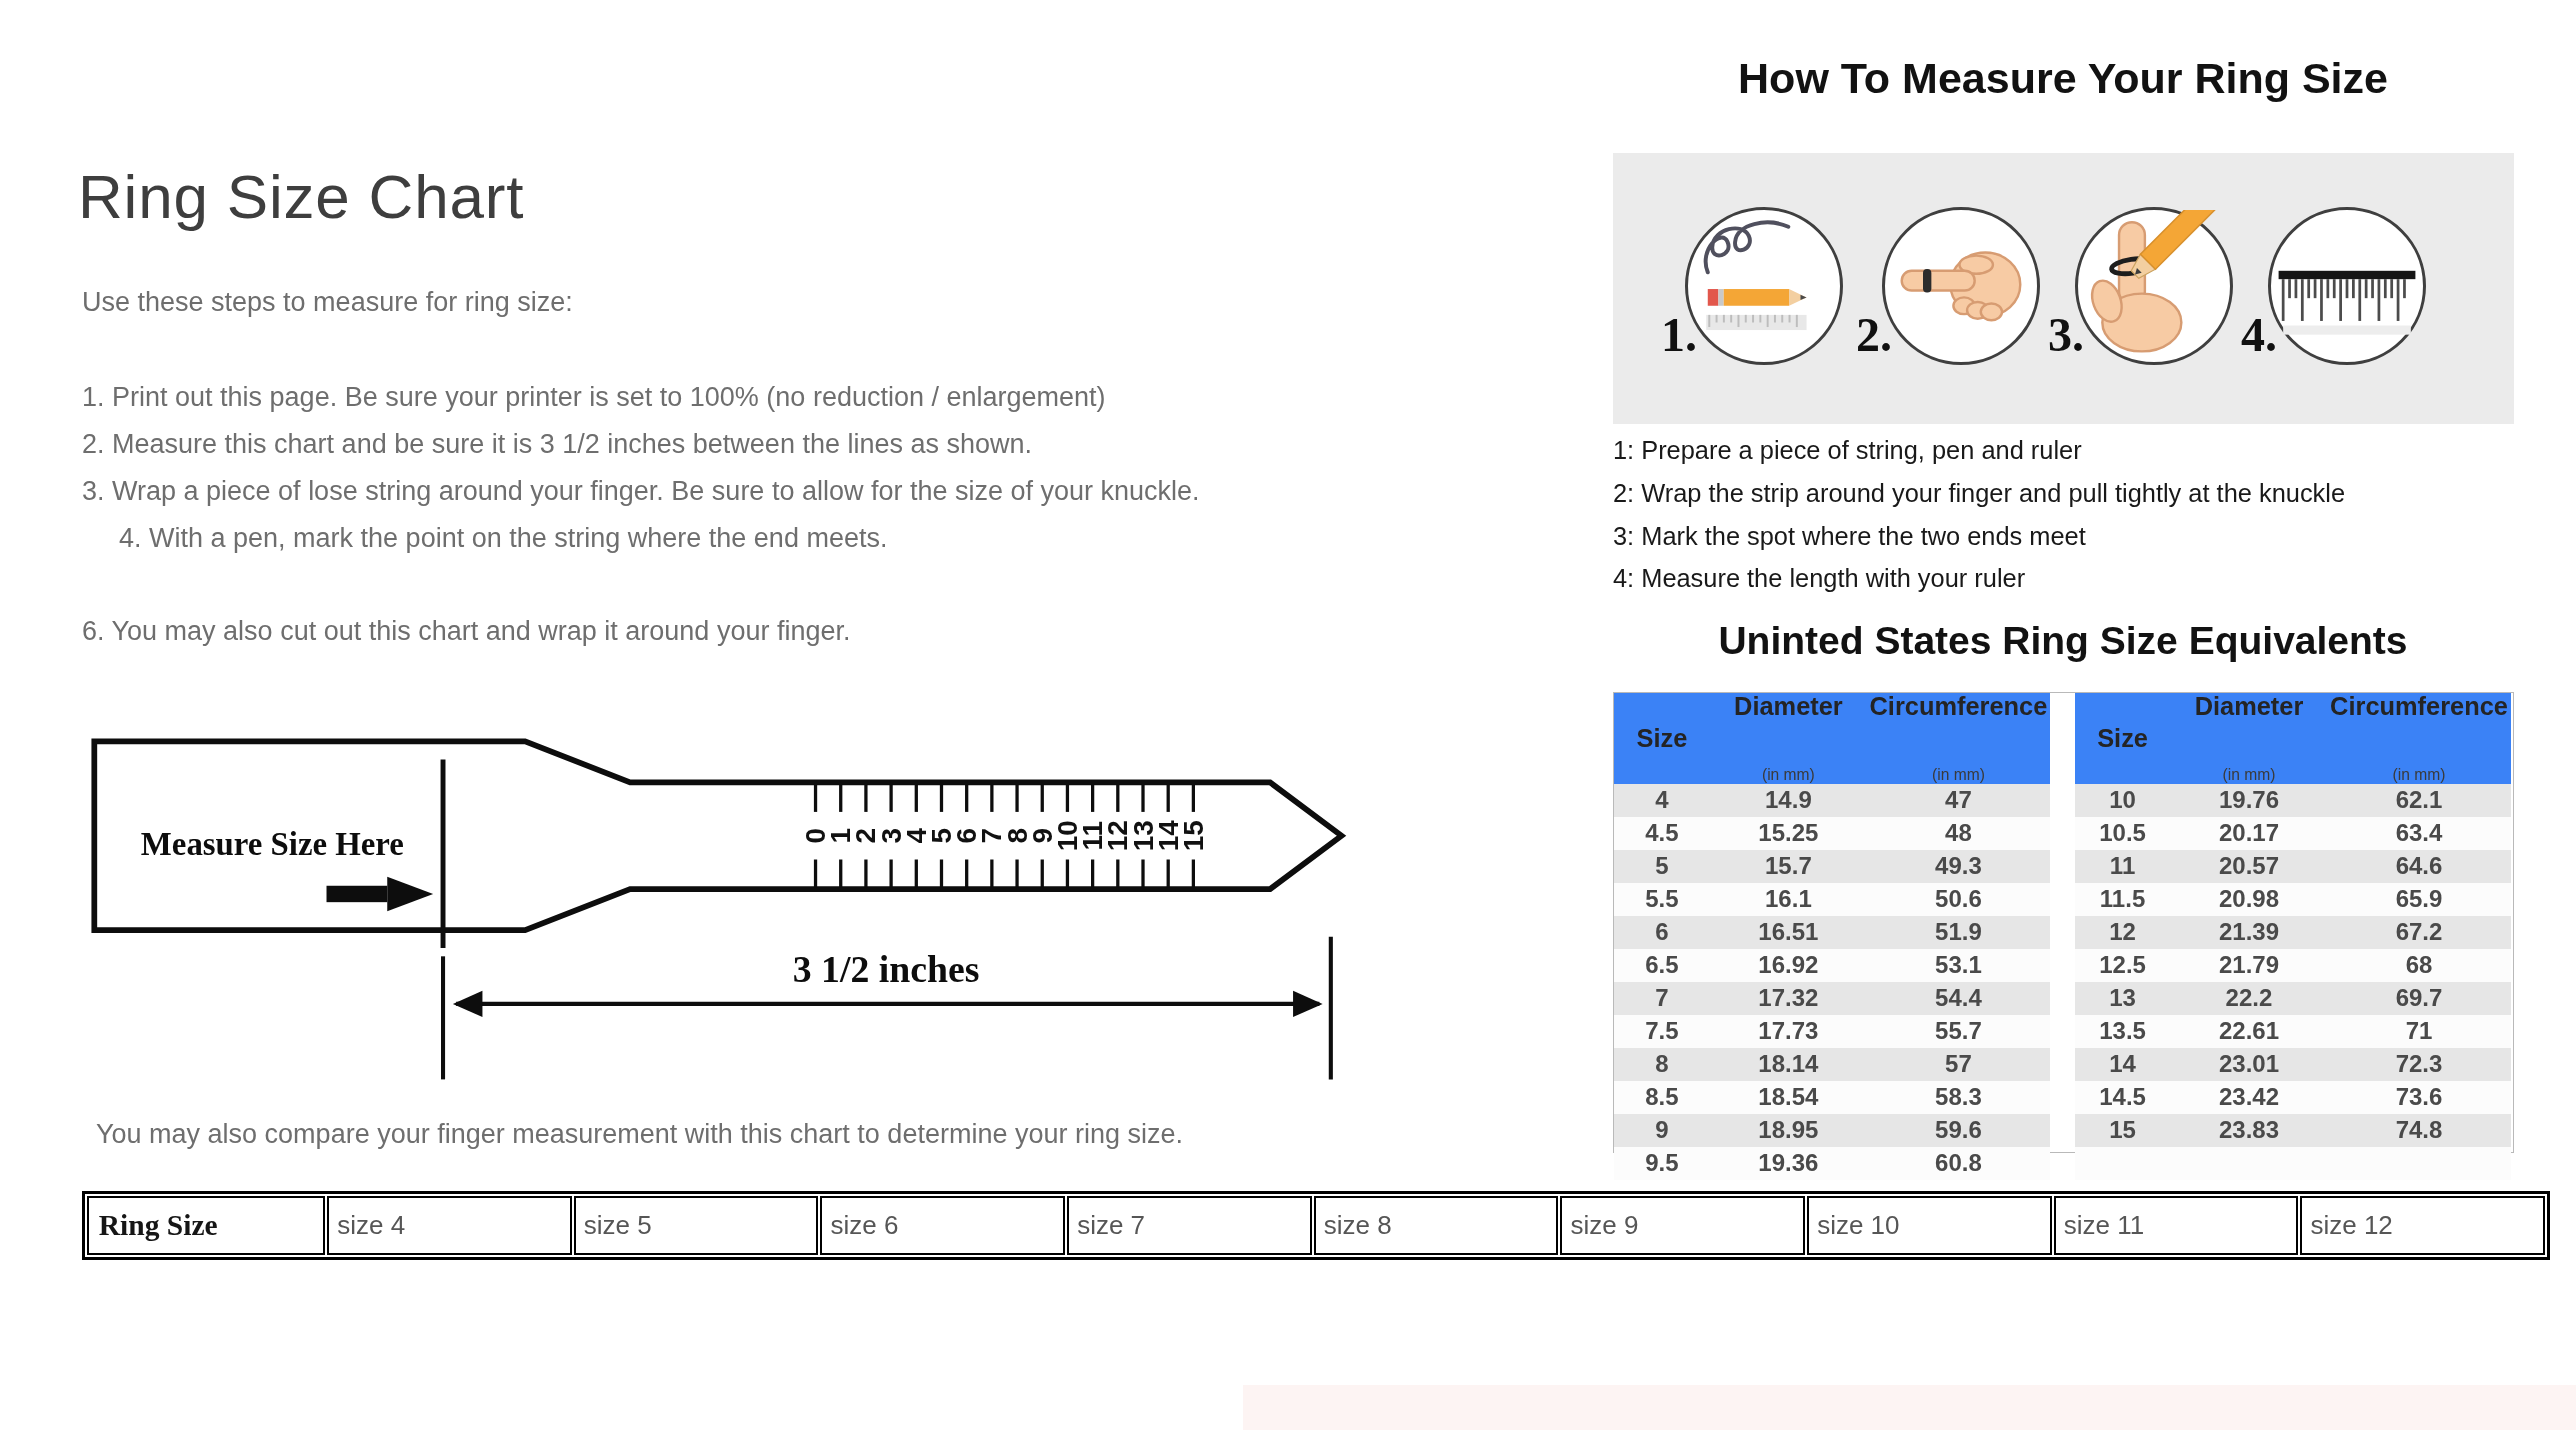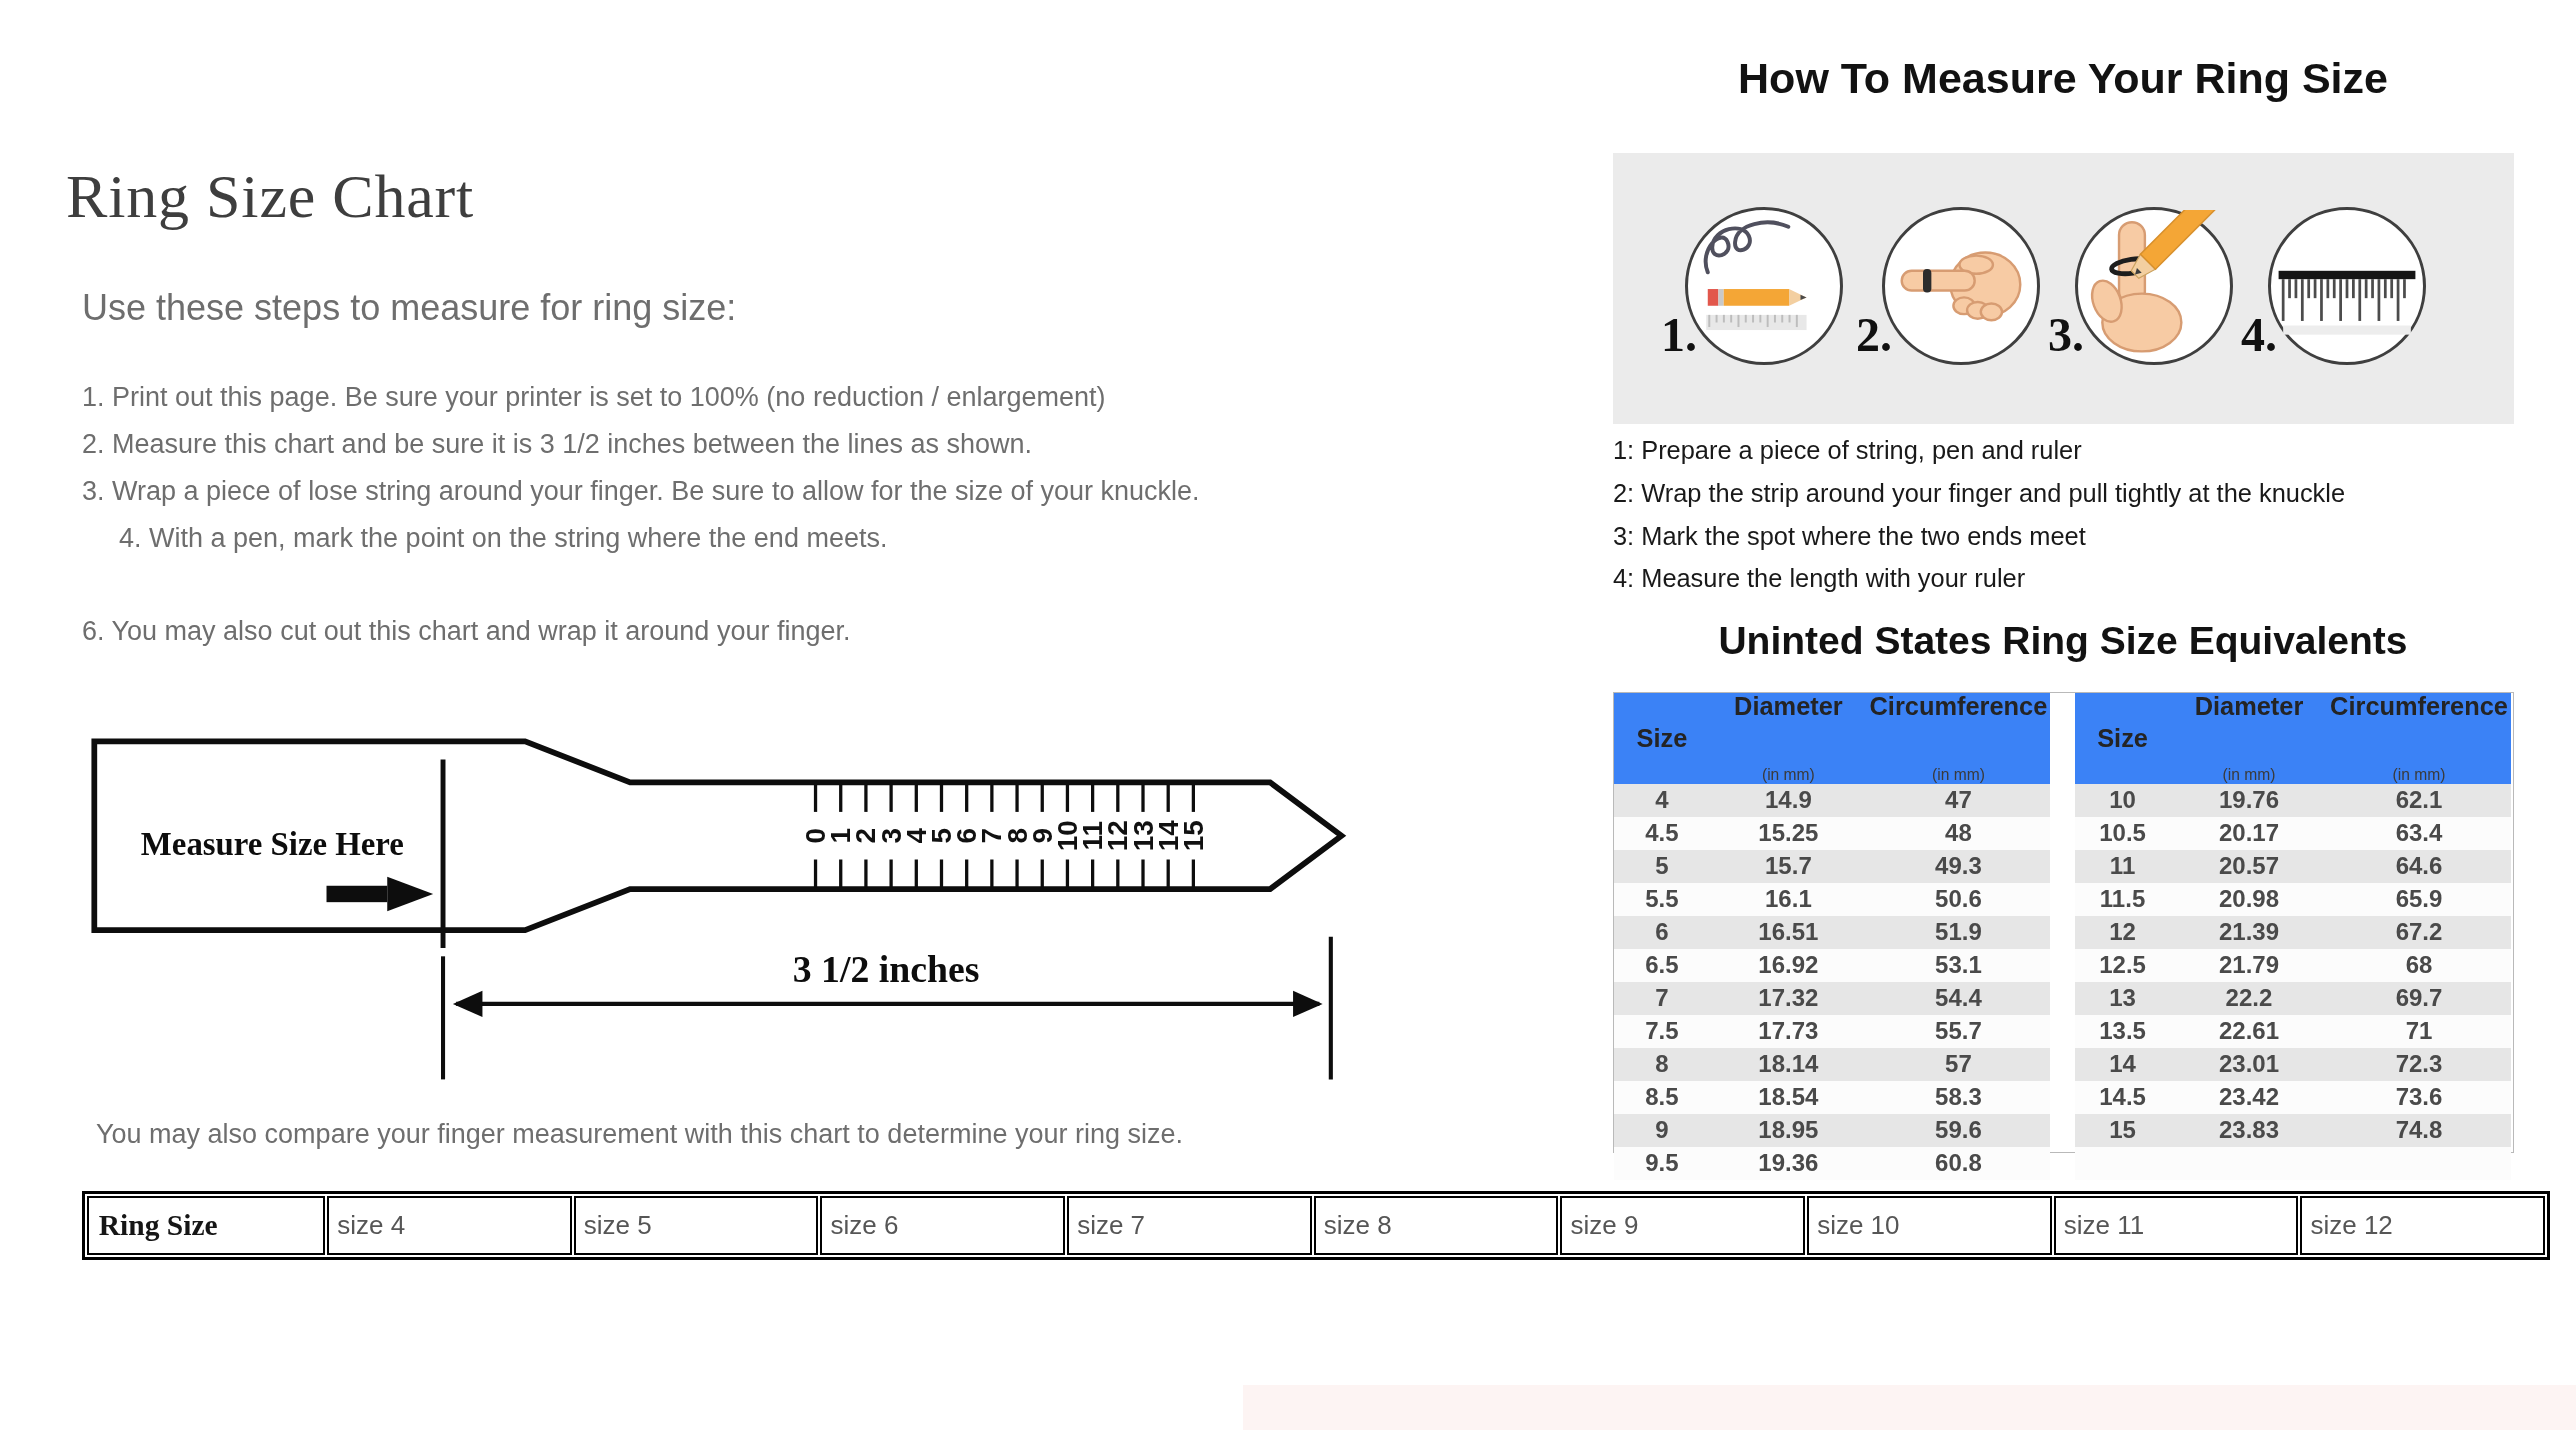--- a/index.html
+++ b/index.html
@@ -1,22 +1,22 @@
 <!DOCTYPE html>
 <html style="font-size:13px"><head>
 <meta charset="utf-8">
 <style>
   html,body{margin:0;padding:0;background:#fff;}
   #screen{position:relative;width:2576px;height:1431px;background:#ffffff;overflow:hidden;
           font-family:"Liberation Sans",sans-serif;}
   .abs{position:absolute;}
   
-  #page-title{left:66px;top:161px;font-family:Liberation Serif, serif;font-size:62px;
+  #page-title{left:78px;top:161px;font-family:Liberation Sans, sans-serif;font-size:62px;
               color:#3e3e3e;letter-spacing:0.8px;}
-  #intro-line{left:82px;top:287px;font-size:36px;color:#6e6e6e;}
+  #intro-line{left:82px;top:287px;font-size:27px;color:#6e6e6e;}
   #left-steps{left:82px;top:0;width:1395px;height:673px;}
   .lstep{position:absolute;left:0;font-size:27px;color:#6e6e6e;white-space:nowrap;}
   #compare-note{left:96px;top:1119px;font-size:27px;color:#6e6e6e;}
   
   #ruler-wrap{left:82px;top:733px;width:1280px;height:349px;}
   #ruler-wrap svg{display:block;width:1280px;height:349px;}
   .ink{stroke:#0d0d0d;}
   .ruler-outline{fill:#ffffff;stroke:#0d0d0d;stroke-width:7;stroke-linejoin:miter;}
   .svg-serif{font-family:"Liberation Serif",serif;font-weight:bold;fill:#0d0d0d;}
   .tick-label{font-family:"Liberation Sans",sans-serif;font-weight:bold;font-size:34px;fill:#111;}

